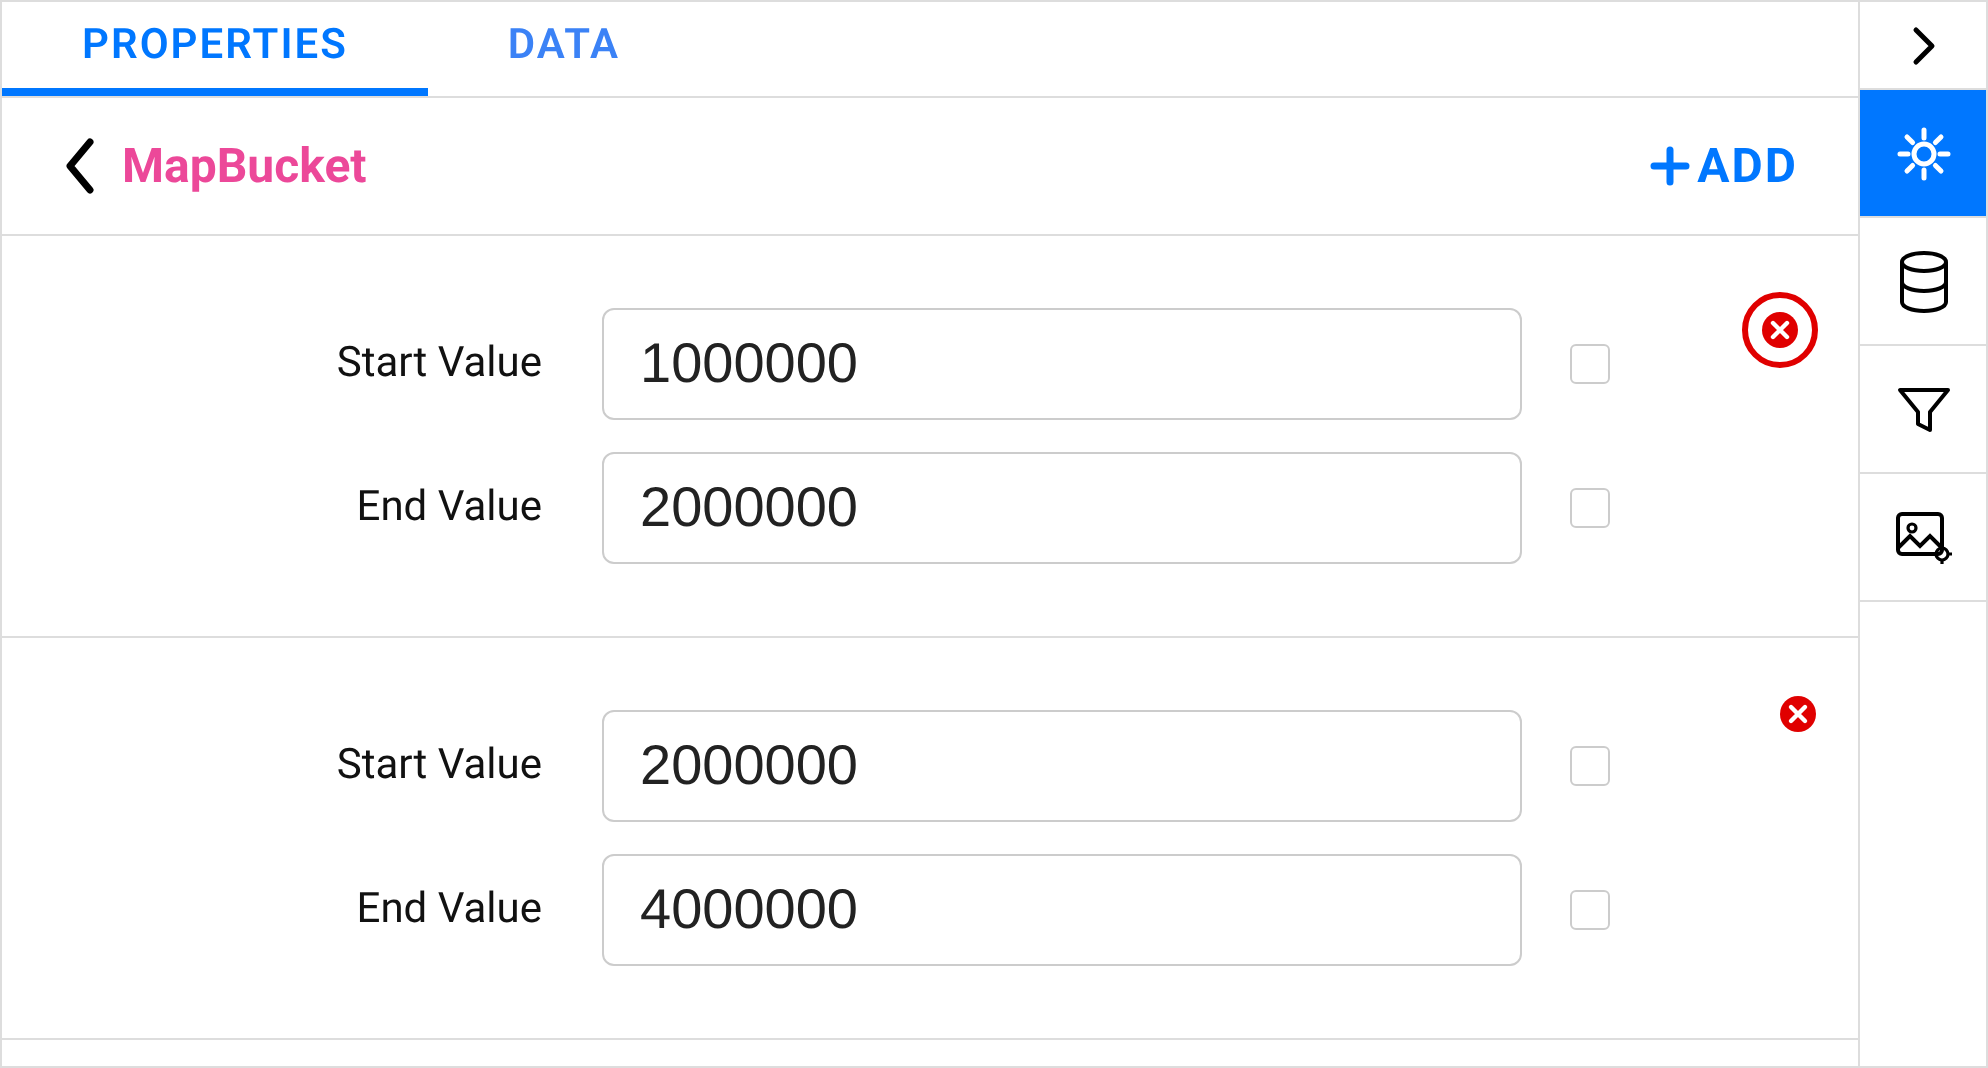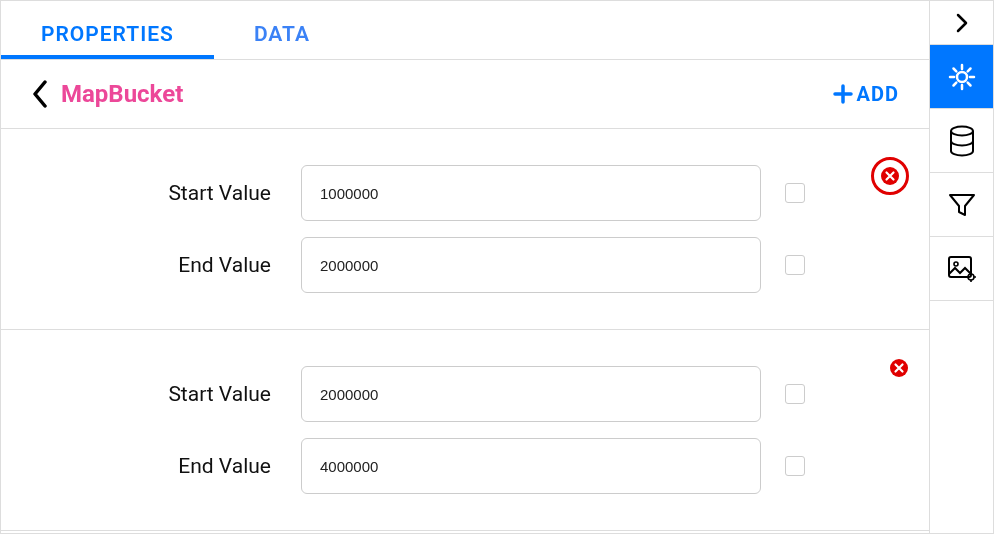--- a/index.html
+++ b/index.html
@@ -4,21 +4,21 @@
 <style>
   * { box-sizing: border-box; margin: 0; padding: 0; }
   body {
     font-family: -apple-system, BlinkMacSystemFont, "Segoe UI", Roboto, Arial, sans-serif;
     width: 994px;
     height: 534px;
     display: flex;
     border: 1px solid #ddd;
     background: #fff;
   }
-  .main { flex: 1; display: flex; flex-direction: column; margin-top: 11px; }
+  .main { flex: 1; display: flex; flex-direction: column; }
   .tabs {
     display: flex;
     border-bottom: 1px solid #ddd;
     height: 48px;
   }
   .tab {
     padding: 0 40px;
     display: flex;
     align-items: center;
     font-size: 21px;
@@ -47,21 +47,21 @@
   .page-title {
     font-size: 24px;
     font-weight: 700;
     color: #ec4899;
     flex: 1;
   }
   .add-btn {
     display: flex;
     align-items: center;
     color: #0077ff;
-    font-size: 20px;
+    font-size: 24px;
     font-weight: 700;
     cursor: pointer;
     letter-spacing: 1px;
   }
   .add-btn svg { margin-right: 4px; }
   .group {
     border-bottom: 1px solid #ddd;
     padding: 20px 20px;
     position: relative;
   }
@@ -75,21 +75,21 @@
     text-align: right;
     font-size: 21px;
     color: #111;
     padding-right: 30px;
   }
   .input {
     flex: 0 0 460px;
     height: 56px;
     border: 1px solid #ccc;
     border-radius: 6px;
-    font-size: 15px;
+    font-size: 28px;
     padding: 0 18px;
     color: #222;
   }
   .checkbox {
     width: 20px;
     height: 20px;
     border: 1px solid #ccc;
     border-radius: 3px;
     margin-left: 24px;
     cursor: pointer;

